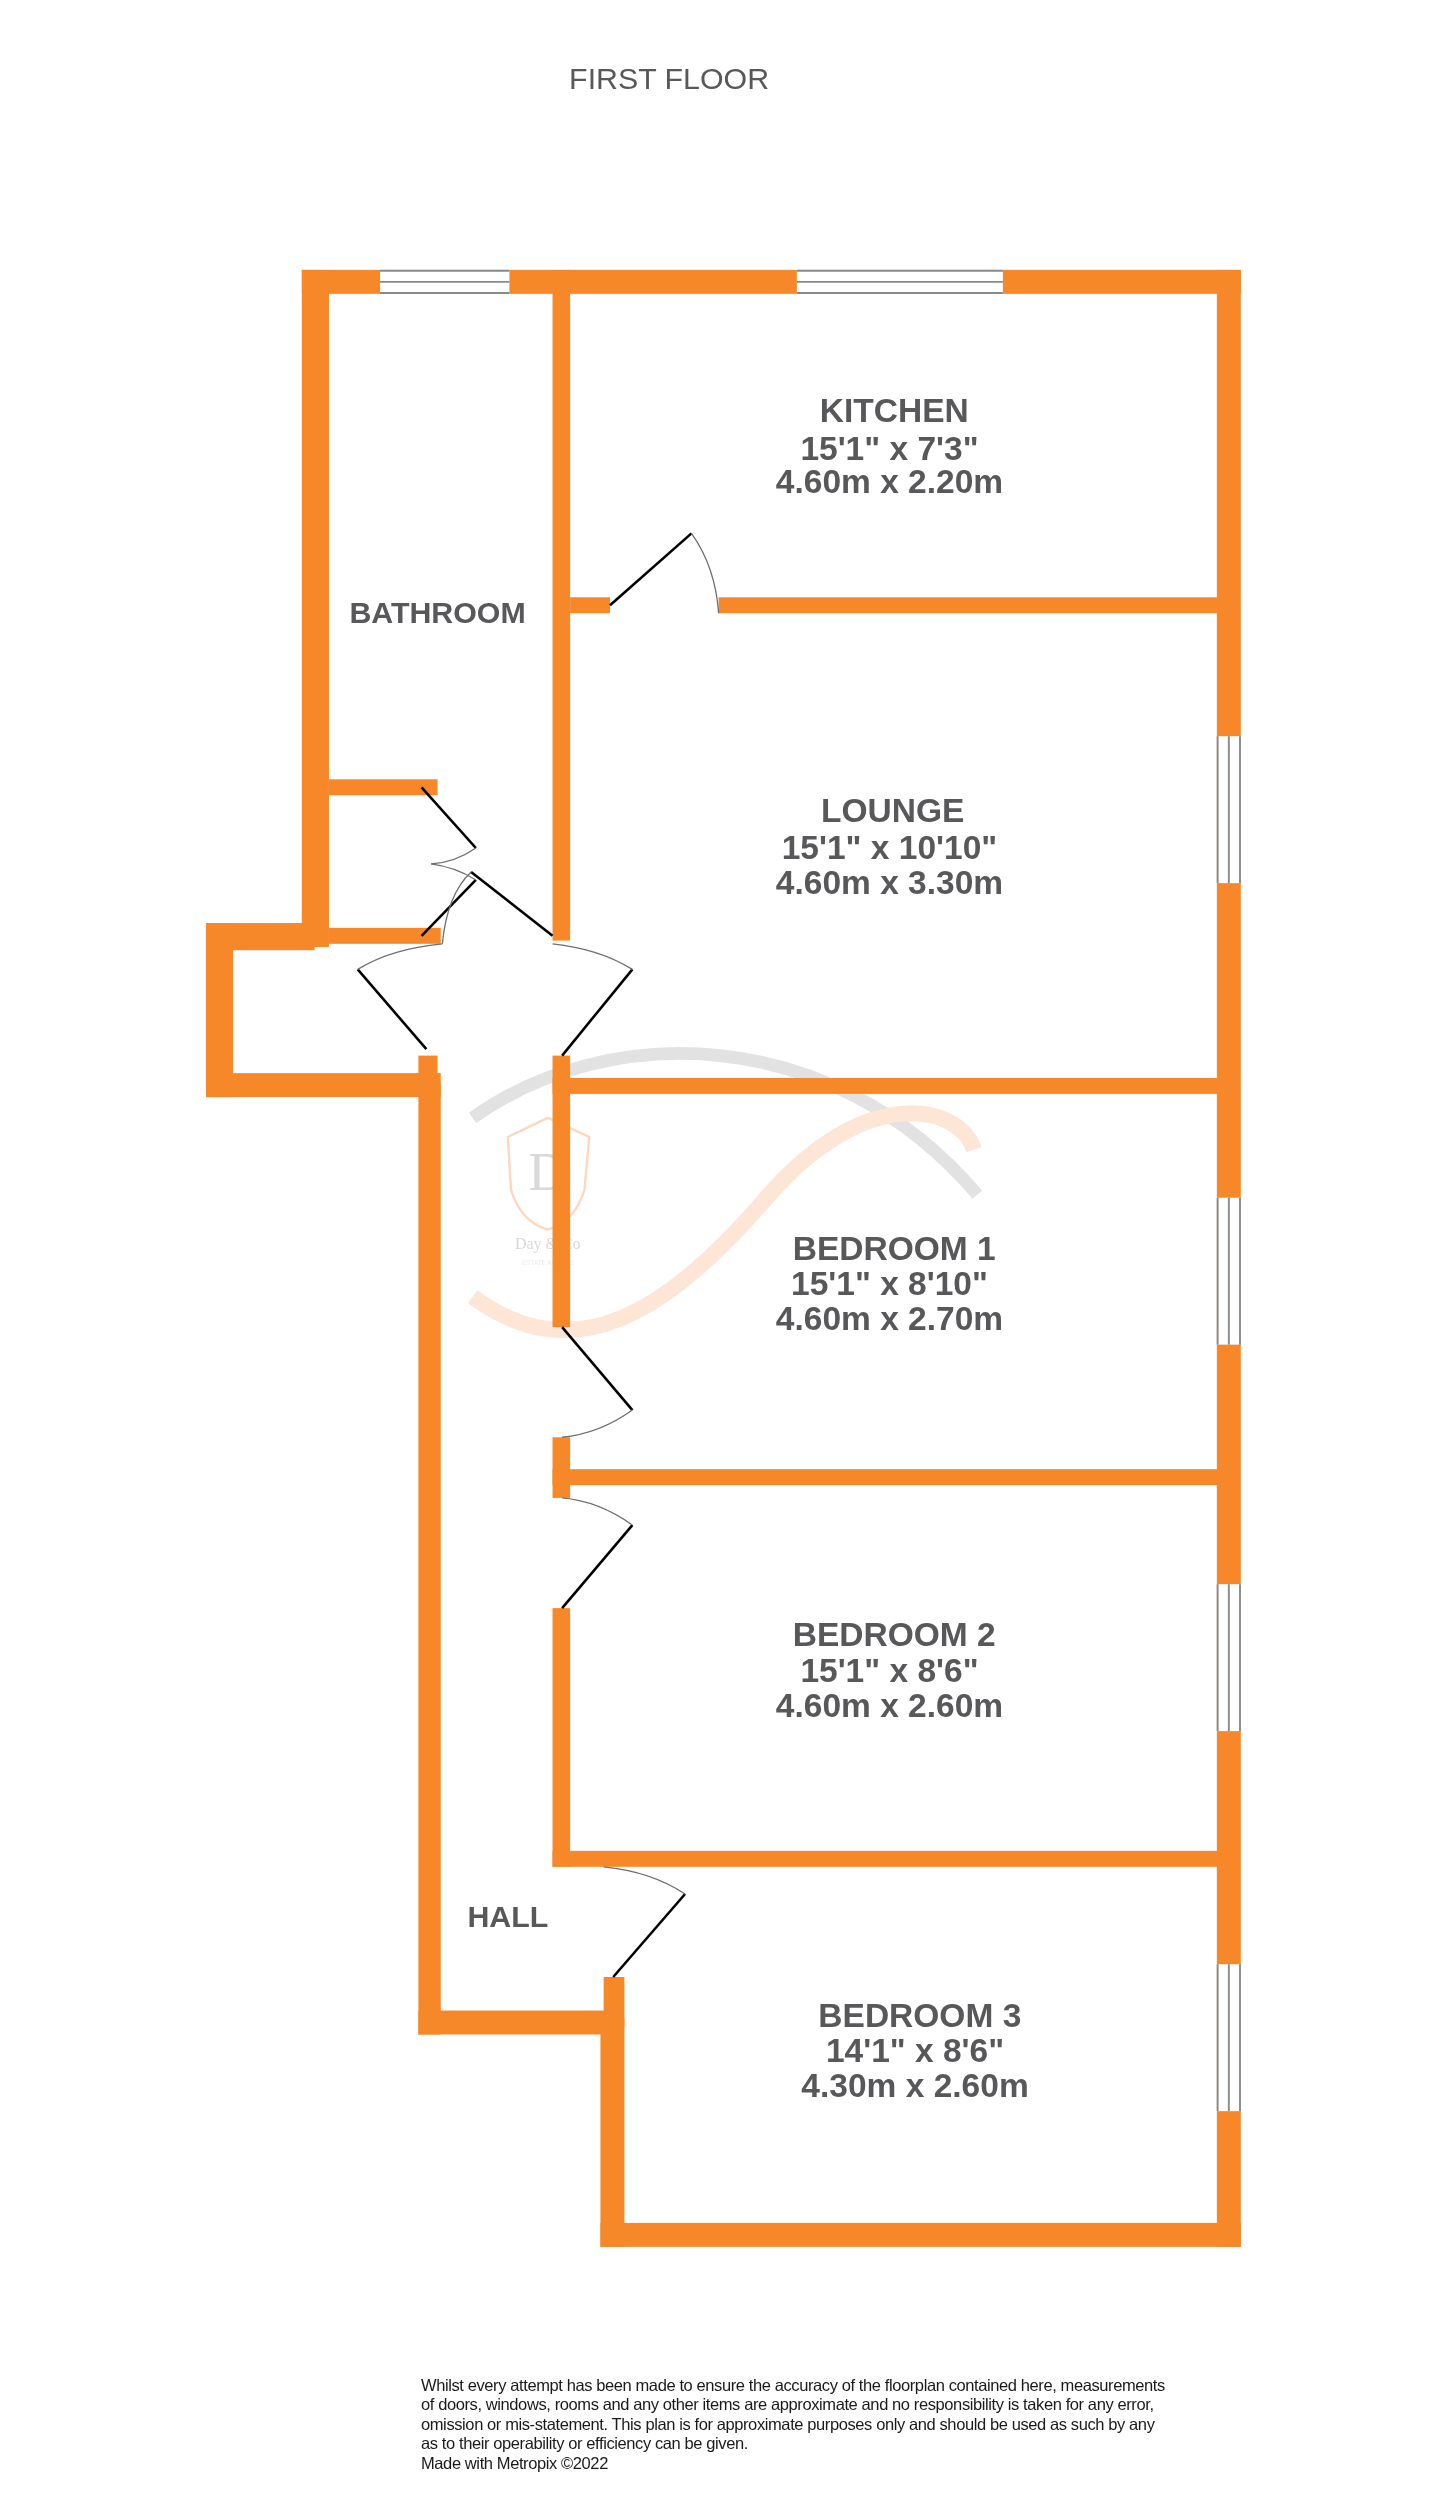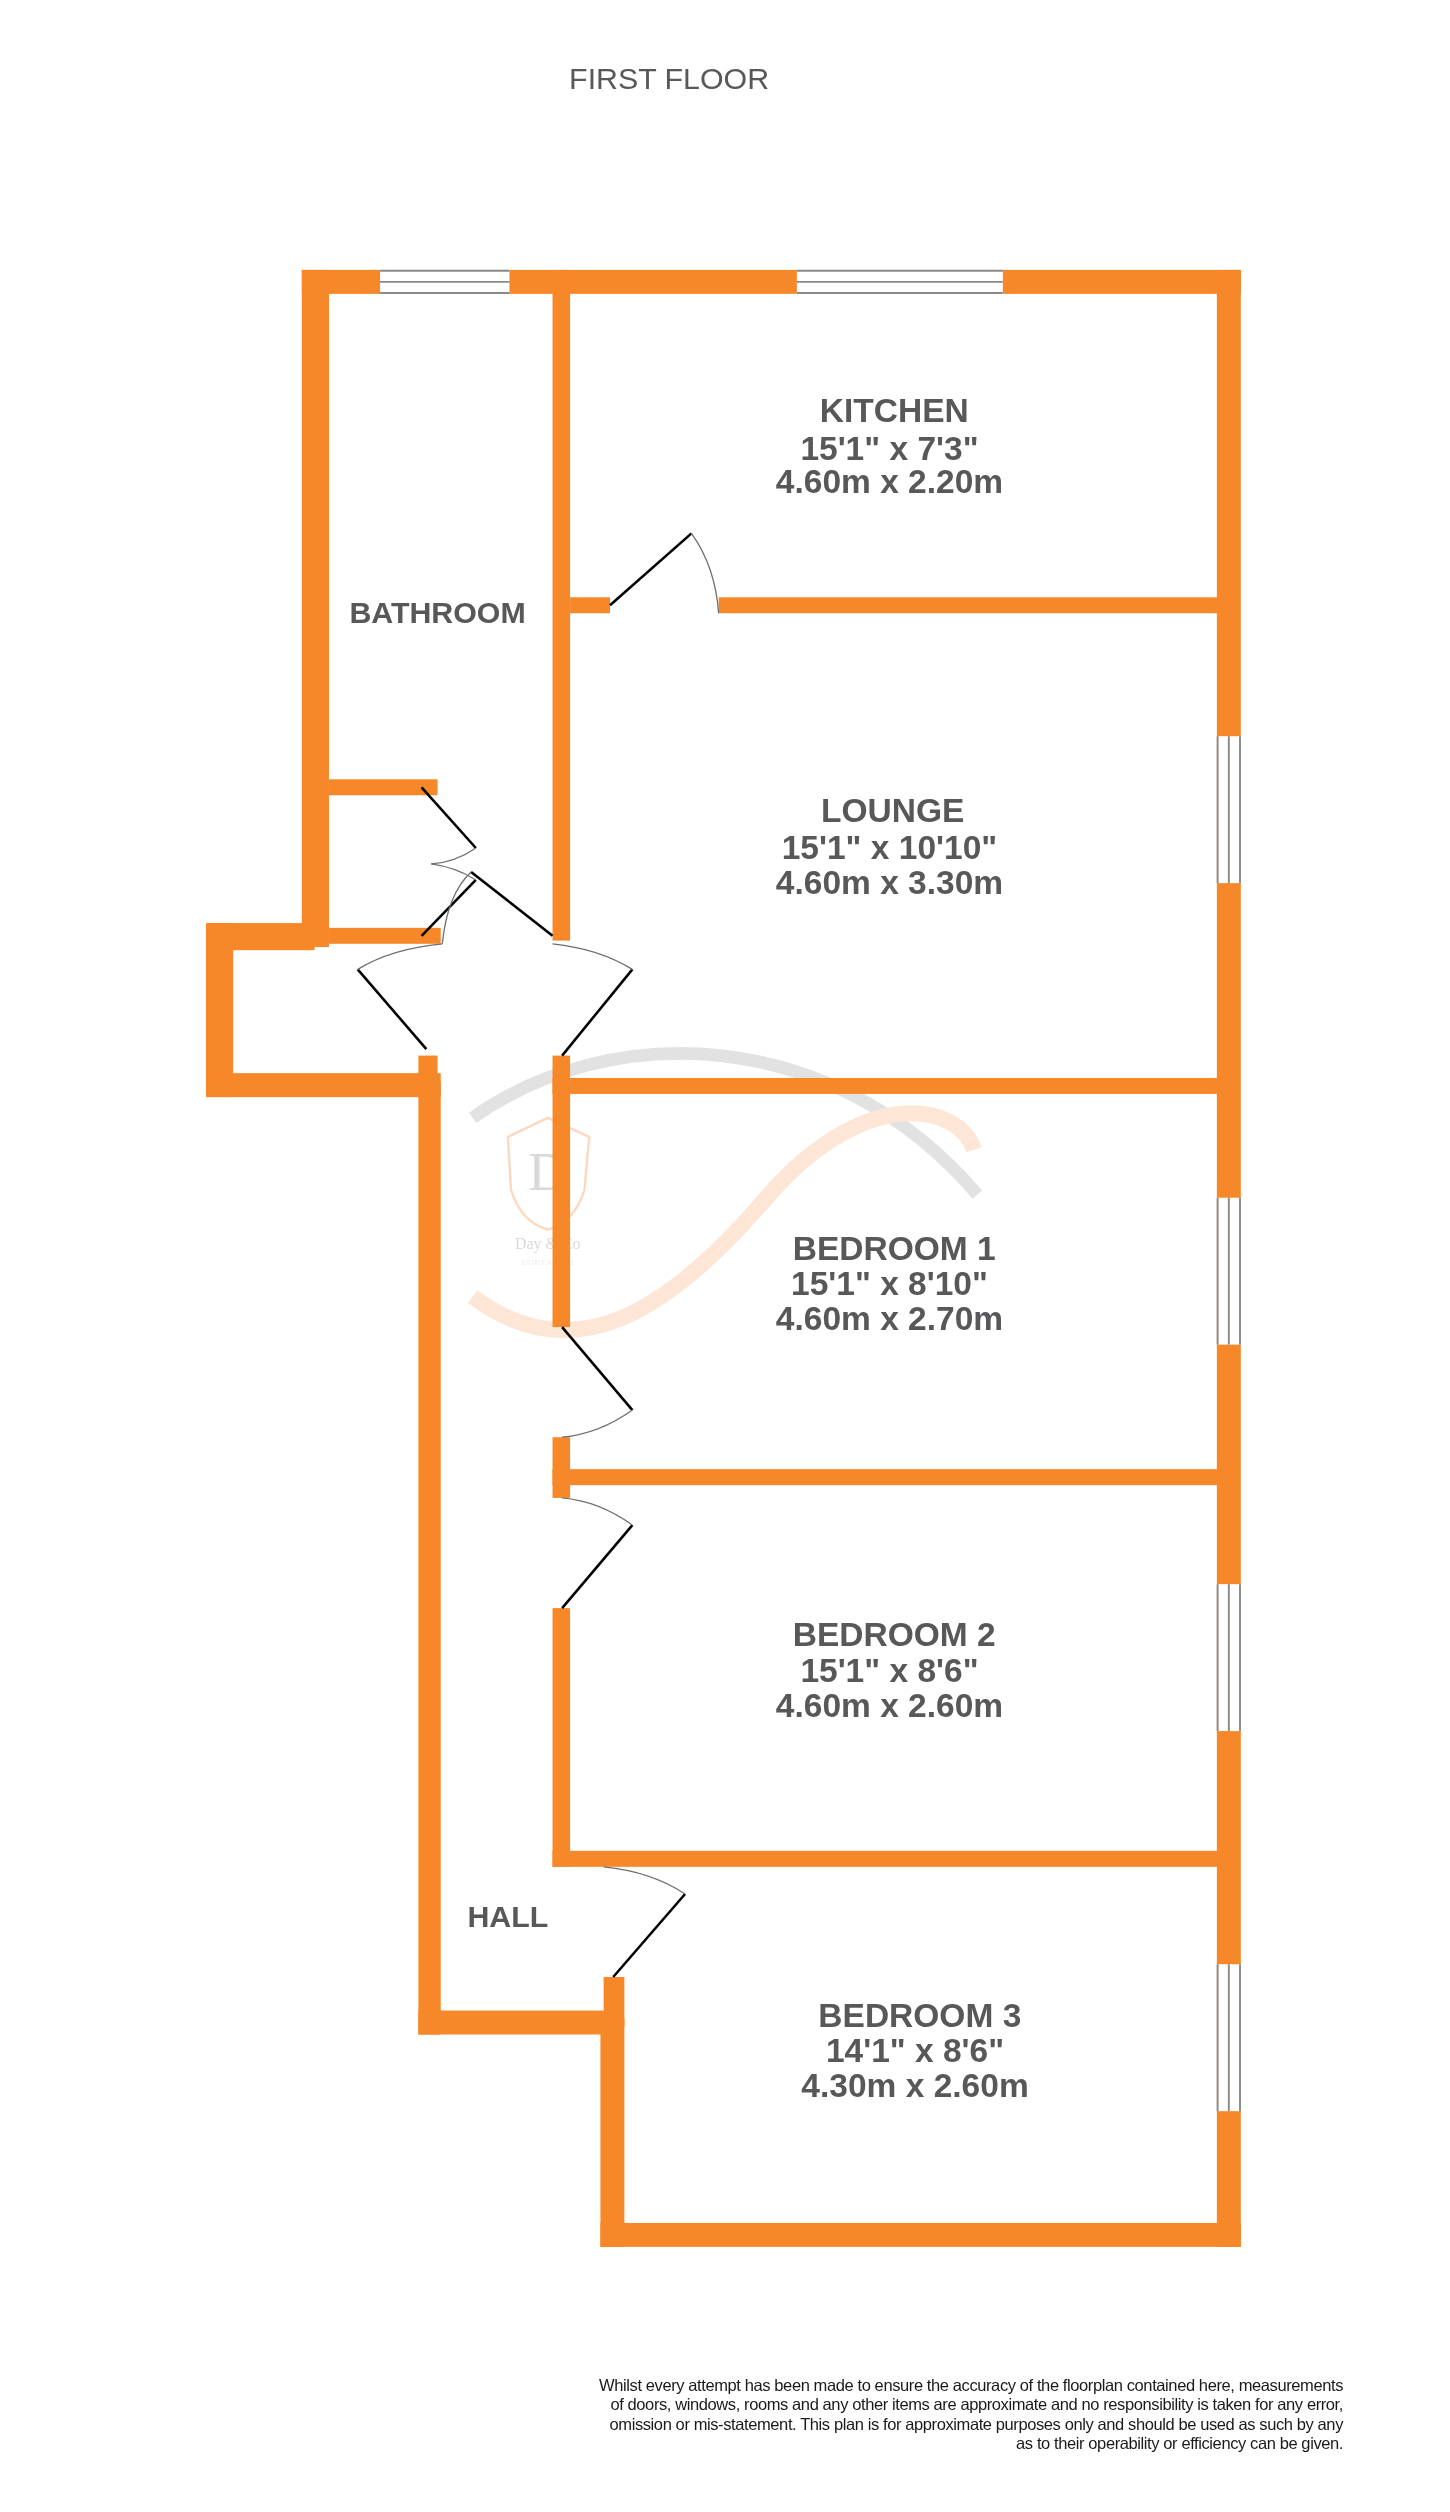--- a/index.html
+++ b/index.html
@@ -10,21 +10,21 @@
   .win-bg { fill: #ffffff; }
   .door-leaf { stroke: #000000; stroke-width: 1.6; fill: none; }
   .door-arc { stroke: #6e6e6e; stroke-width: 0.8; fill: none; }
   .room-text { font-family: "Liberation Sans", sans-serif; font-weight: bold; fill: #58585a; text-anchor: middle; }
   .title-text { font-family: "Liberation Sans", sans-serif; fill: #58585a; text-anchor: middle; }
   .wm-text { font-family: "Liberation Serif", serif; fill: #d9d9d9; text-anchor: middle; }
   .wm-sub { font-family: "Liberation Sans", sans-serif; fill: #ececec; text-anchor: middle; }
   .disclaimer {
     position: absolute; left: 421px; top: 2376px; width: 922px;
     font-family: "Liberation Sans", sans-serif; font-size: 16.5px; line-height: 19.4px;
-    color: #1a1a1a; text-align: right; letter-spacing: -0.4px;
+    color: #1a1a1a; text-align: left; letter-spacing: -0.4px;
   }
   .disclaimer div { white-space: nowrap; }
 </style>
 </head>
 <body>
 
 <svg id="plan" viewBox="0 0 908 1573" xmlns="http://www.w3.org/2000/svg">
 
   <text class="title-text" x="419" y="56" font-size="19">FIRST FLOOR</text>
 
@@ -183,14 +183,15 @@
   <g>
     <text class="room-text" x="318" y="1207" font-size="19">HALL</text>
   </g>
 </svg>
 
 <div class="disclaimer">
   <div>Whilst every attempt has been made to ensure the accuracy of the floorplan contained here, measurements</div>
   <div>of doors, windows, rooms and any other items are approximate and no responsibility is taken for any error,</div>
   <div>omission or mis-statement. This plan is for approximate purposes only and should be used as such by any</div>
   <div>as to their operability or efficiency can be given.</div>
+  <div>Made with Metropix ©2022</div>
 </div>
 
 
 </body></html>

